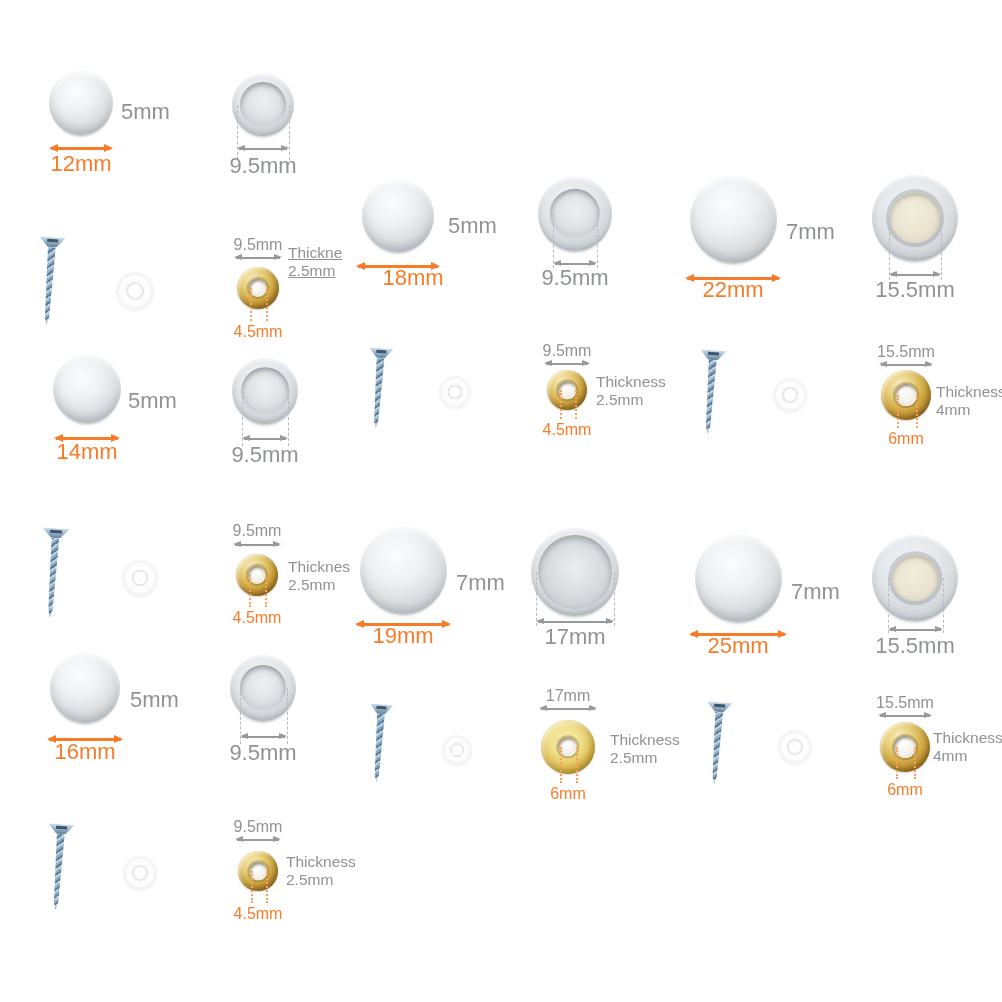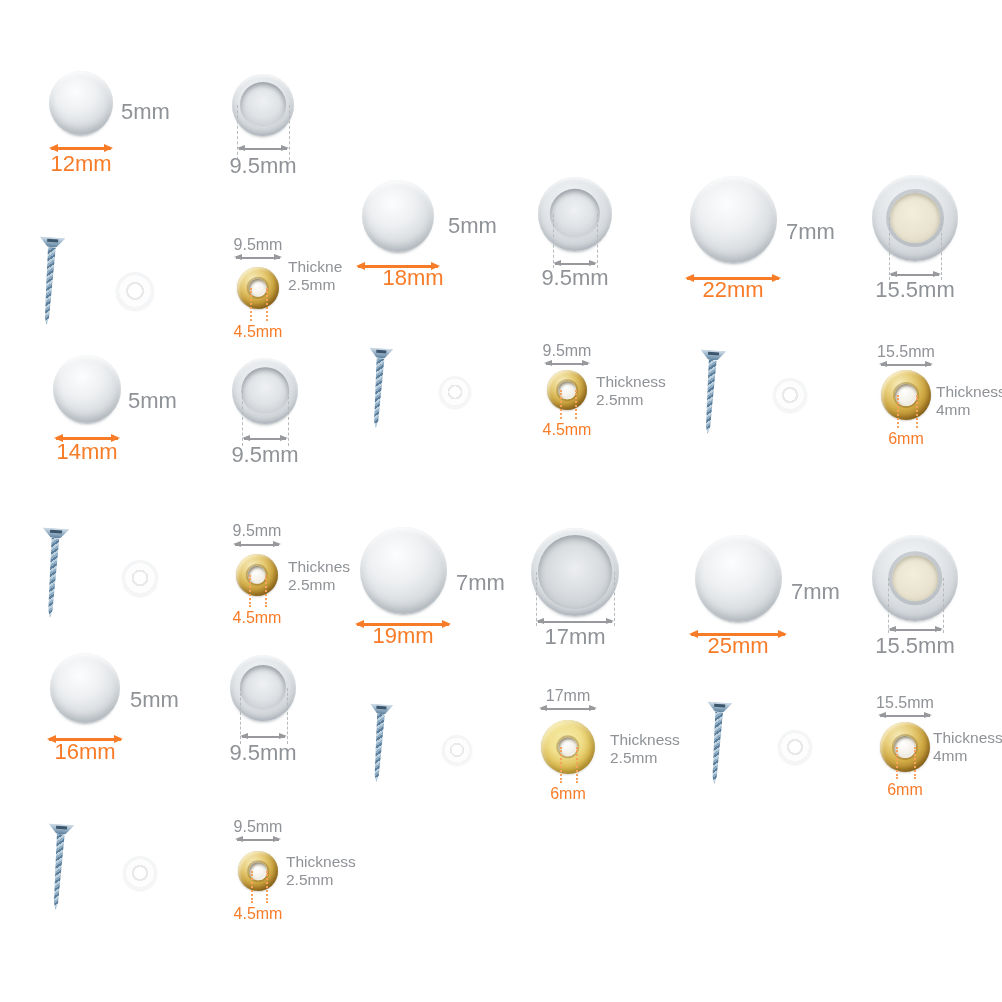--- a/index.html
+++ b/index.html
@@ -111,21 +111,21 @@
     <div class="group">
       <span class="lbl gray-sm center" style="left: 258px; top: 245px;">9.5mm</span>
       <div class="dim-arrow dim" style="left: 234px; top: 257px; width: 48px; height: 3px;">
         <span class="bar"></span>
         <i class="l"></i>
         <i class="r"></i>
       </div>
       <div class="brass" style="left: 237px; top: 267px; width: 42px; height: 42px;">
         <div class="hole" style="width: 18.48px; height: 18.48px;"></div>
       </div>
-      <div class="thick-text" style="left: 288px; top: 258px;">
+      <div class="thick-text" style="left: 288px; top: 244px; text-decoration: underline;">
         <span>Thickne</span>
         <span>2.5mm</span>
       </div>
       <div class="ext orange" style="left: 250px; top: 288px; height: 33px;"></div>
       <div class="ext orange" style="left: 266px; top: 288px; height: 33px;"></div>
       <span class="lbl orange-sm center" style="left: 258px; top: 332px;">4.5mm</span>
     </div>
     <div class="group">
       <div class="cap-front" style="left: 362px; top: 180px; width: 72px; height: 72px;"></div>
       <span class="lbl gray-big leftv" style="left: 448px; top: 226px;">5mm</span>

